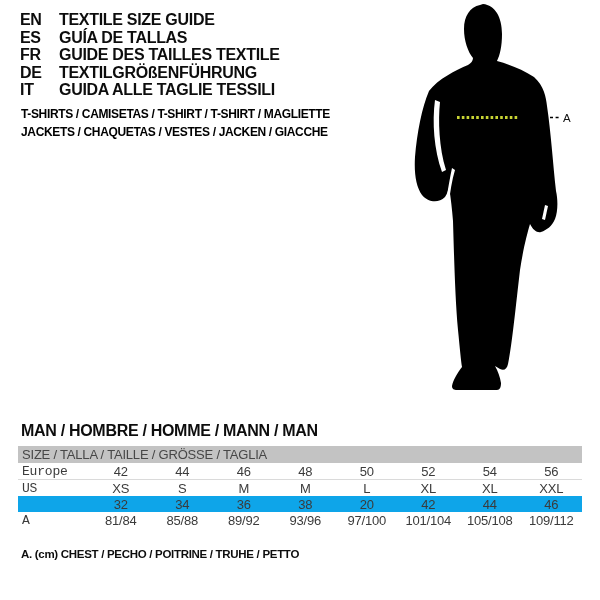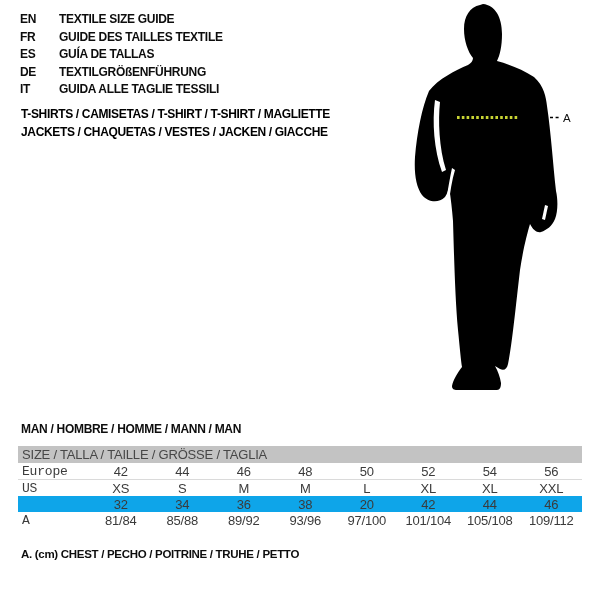--- a/index.html
+++ b/index.html
@@ -2,32 +2,32 @@
 <html><head>
 <meta charset="utf-8">
 <style>
   html,body{margin:0;padding:0;background:#fff;}
   .canvas{
     position:relative;width:600px;height:600px;background:#ffffff;overflow:hidden;
     font-family:"Liberation Sans","DejaVu Sans",sans-serif;color:#111;
   }
   
   .lang-block{position:absolute;left:20px;top:11px;}
-  .lang-row{display:flex;line-height:17.6px;font-size:12px;font-weight:bold;letter-spacing:-0.3px;color:#0d0d0d;}
+  .lang-row{display:flex;line-height:17.6px;font-size:16px;font-weight:bold;letter-spacing:-0.3px;color:#0d0d0d;}
   .lang-code{width:39px;flex:0 0 39px;}
   .lang-text{white-space:nowrap;}
   
   .category-block{position:absolute;left:21px;top:106px;}
   .cat-line{font-size:12px;font-weight:bold;letter-spacing:-0.35px;line-height:17.5px;white-space:nowrap;color:#000000;}
   
   .figure-wrap{position:absolute;left:400px;top:0;width:200px;height:410px;}
   .figure-wrap svg{display:block;}
   .measure-a{font-size:11.5px;font-weight:normal;fill:#111;font-family:"Liberation Sans","DejaVu Sans",sans-serif;}
   
-  .gender-line{position:absolute;left:21px;top:422px;font-size:12px;font-weight:bold;letter-spacing:-0.3px;color:#0d0d0d;white-space:nowrap;}
+  .gender-line{position:absolute;left:21px;top:422px;font-size:16px;font-weight:bold;letter-spacing:-0.3px;color:#0d0d0d;white-space:nowrap;}
   
   .size-table{position:absolute;left:18px;top:446px;width:564px;border-collapse:collapse;table-layout:fixed;
     font-size:13px;letter-spacing:-0.2px;color:#3b3b3b;}
   .size-table td,.size-table th{padding:0;margin:0;font-weight:normal;height:16px;vertical-align:middle;}
   .size-table .hdr-cell{text-align:left;padding-left:4px;height:17px;color:#474747;white-space:nowrap;}
   .size-table .row-label{text-align:left;padding-left:4px;white-space:nowrap;font-family:Liberation Mono, monospace;}
   .size-table .val{text-align:center;}
   .size-table tr.border-under td{border-bottom:1px solid #dadada;}
   
   .footnote{position:absolute;left:21px;top:548px;font-size:11.5px;font-weight:bold;letter-spacing:-0.3px;color:#0d0d0d;white-space:nowrap;}
@@ -37,27 +37,27 @@
 
 <div class="canvas">
 
   <section class="lang-block">
   <div class="lang-row">
     <span class="lang-code">EN</span>
     <span class="lang-text">TEXTILE SIZE GUIDE</span>
   </div>
 
   <div class="lang-row">
-    <span class="lang-code">FR</span>
-    <span class="lang-text">GUIDE DES TAILLES TEXTILE</span>
+    <span class="lang-code">ES</span>
+    <span class="lang-text">GUÍA DE TALLAS</span>
   </div>
 
   <div class="lang-row">
-    <span class="lang-code">ES</span>
-    <span class="lang-text">GUÍA DE TALLAS</span>
+    <span class="lang-code">FR</span>
+    <span class="lang-text">GUIDE DES TAILLES TEXTILE</span>
   </div>
 
   <div class="lang-row">
     <span class="lang-code">DE</span>
     <span class="lang-text">TEXTILGRÖßENFÜHRUNG</span>
   </div>
 
   <div class="lang-row">
     <span class="lang-code">IT</span>
     <span class="lang-text">GUIDA ALLE TAGLIE TESSILI</span>

